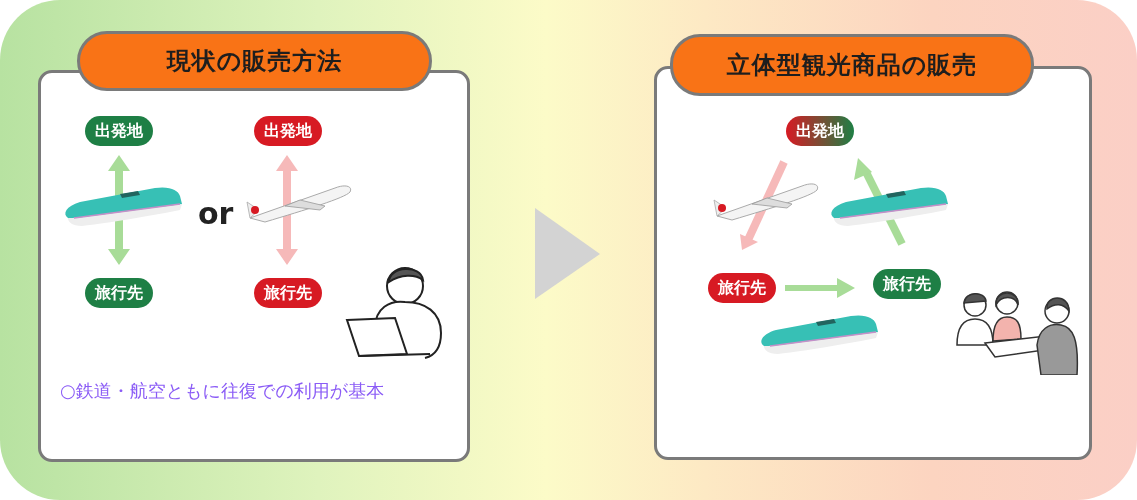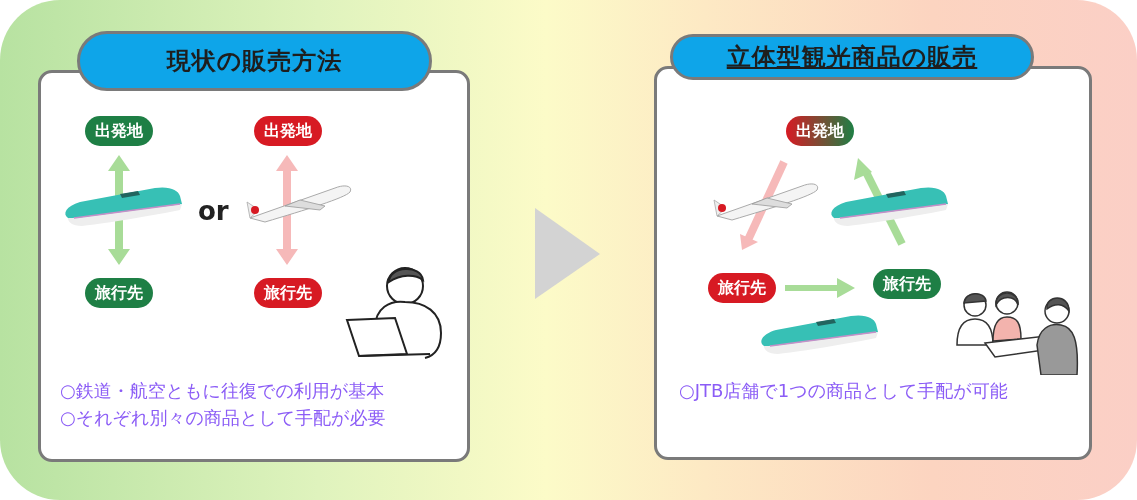--- a/index.html
+++ b/index.html
@@ -1,26 +1,26 @@
 <!DOCTYPE html>
 <html><head>
 <meta charset="utf-8">
 <style>
   html,body{margin:0;padding:0;}
   body{width:1137px;height:500px;overflow:hidden;font-family:"DejaVu Sans",sans-serif;background:#fff;}
   .bg{position:absolute;left:0;top:0;width:1137px;height:500px;border-radius:60px;
       background:linear-gradient(90deg,#b7e2a1 0%,#dff3bd 28%,#fcfbc8 48%,#fde9c4 62%,#fcd4c0 82%,#fbcfc6 100%);}
   .panel{position:absolute;background:#fff;border:3px solid #7a7a7a;border-radius:14px;box-sizing:border-box;}
-  .panel-title{position:absolute;background:#0ea5e9;border:3px solid #7a7a7a;border-radius:30px;box-sizing:border-box;
+  .panel-title{position:absolute;background:#f97316;border:3px solid #7a7a7a;border-radius:30px;box-sizing:border-box;
       display:flex;align-items:center;justify-content:center;font-size:24px;font-weight:bold;color:#1e1e1e;letter-spacing:1px;}
   .badge{position:absolute;color:#fff;font-weight:bold;font-size:16px;border-radius:15px;display:flex;align-items:center;justify-content:center;width:68px;height:30px;}
   .green{background:#1e7f45;}
   .red{background:#d71a23;}
   .mixed{background:linear-gradient(90deg,#d71a23,#1e7f45);}
-  .or{position:absolute;font-size:26px;font-weight:bold;color:#222;}
+  .or{position:absolute;font-size:30px;font-weight:bold;color:#222;}
   .bullets{position:absolute;font-size:18px;color:#8b5cf6;line-height:27px;}
   .abs{position:absolute;}
 </style>
 </head>
 <body>
 
 <div class="bg"></div>
 
 <div class="panel" style="left:38px;top:70px;width:432px;height:392px;"></div>
 <div class="panel-title" style="left:77px;top:31px;width:355px;height:60px;">現状の販売方法</div>
@@ -54,29 +54,28 @@
 <svg class="abs" style="left:345px;top:258px;" width="105" height="112" fill="none" stroke="#222" stroke-width="2">
   <circle cx="60" cy="28" r="18" fill="#fff"></circle>
   <path d="M44,24 C44,8 76,6 78,22 C70,16 56,16 44,24Z" fill="#555"></path>
   <path d="M30,70 C30,50 45,42 60,44 C80,44 96,54 96,75 C96,92 88,98 80,100" fill="#fff"></path>
   <polygon points="2,62 50,60 62,96 14,98" fill="#fff"></polygon>
   <path d="M14,98 L85,96"></path>
 </svg>
 
 <div class="bullets" style="left:60px;top:377px;">
   <div>○鉄道・航空ともに往復での利用が基本</div>
-  <div>○それぞれ別々の商品として手配が必要</div>
 </div>
 
 <svg class="abs" style="left:535px;top:208px;" width="66" height="92">
   <polygon points="0,0 65,46 0,91" fill="#d3d3d3"></polygon>
 </svg>
 
 <div class="panel" style="left:654px;top:66px;width:438px;height:394px;"></div>
-<div class="panel-title" style="left:670px;top:34px;width:364px;height:46px;text-decoration:underline;">立体型観光商品の販売</div>
+<div class="panel-title" style="left:670px;top:34px;width:364px;height:62px;">立体型観光商品の販売</div>
 
 <div class="badge mixed" style="left:786px;top:116px;">出発地</div>
 <svg class="abs" style="left:740px;top:160px;" width="50" height="90">
   <line x1="44" y1="2" x2="8" y2="80" stroke="#f6b9b9" stroke-width="8"></line>
   <polygon points="0,74 18,82 2,90" fill="#f6b9b9"></polygon>
 </svg>
 <svg class="abs" style="left:852px;top:158px;" width="56" height="90">
   <line x1="50" y1="86" x2="14" y2="14" stroke="#a8dc98" stroke-width="8"></line>
   <polygon points="6,0 2,22 20,14" fill="#a8dc98"></polygon>
 </svg>
@@ -113,14 +112,13 @@
   <circle cx="62" cy="18" r="11" fill="#fff"></circle>
   <path d="M51,20 C50,4 74,4 73,20 C70,10 56,10 51,20Z" fill="#555"></path>
   <path d="M48,56 C48,38 54,32 62,32 C72,32 76,38 76,54Z" fill="#f3b3ad"></path>
   <polygon points="40,58 110,50 120,62 50,72" fill="#fff"></polygon>
   <circle cx="112" cy="26" r="12" fill="#fff"></circle>
   <path d="M102,24 C100,10 124,8 124,26 C118,18 110,18 102,24Z" fill="#555"></path>
   <path d="M96,90 L92,60 C94,44 104,38 116,40 C128,42 134,54 132,90Z" fill="#999"></path>
 </svg>
 
 <div class="bullets" style="left:679px;top:377px;">
-  <div>○JTB店舗で1つの商品として手配が可能</div>
 </div>
 
 </body></html>

